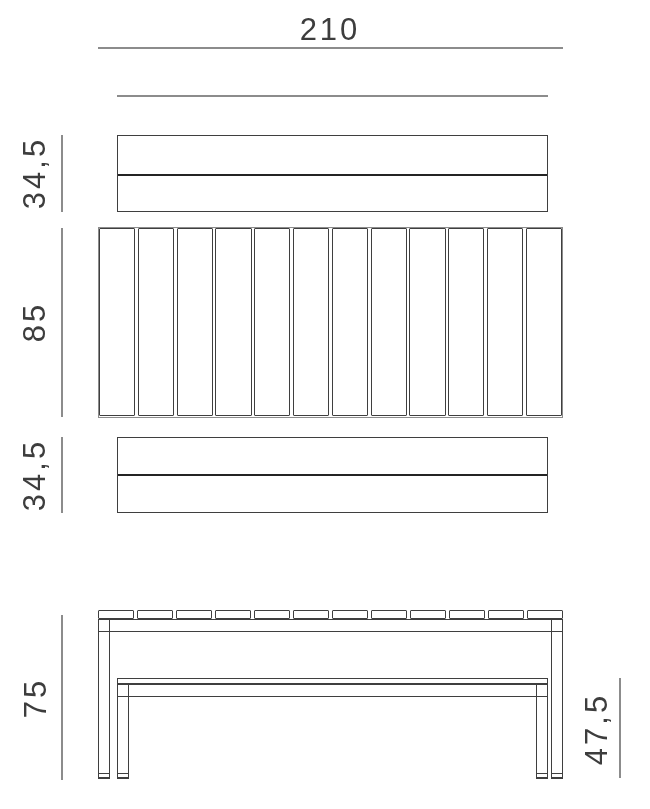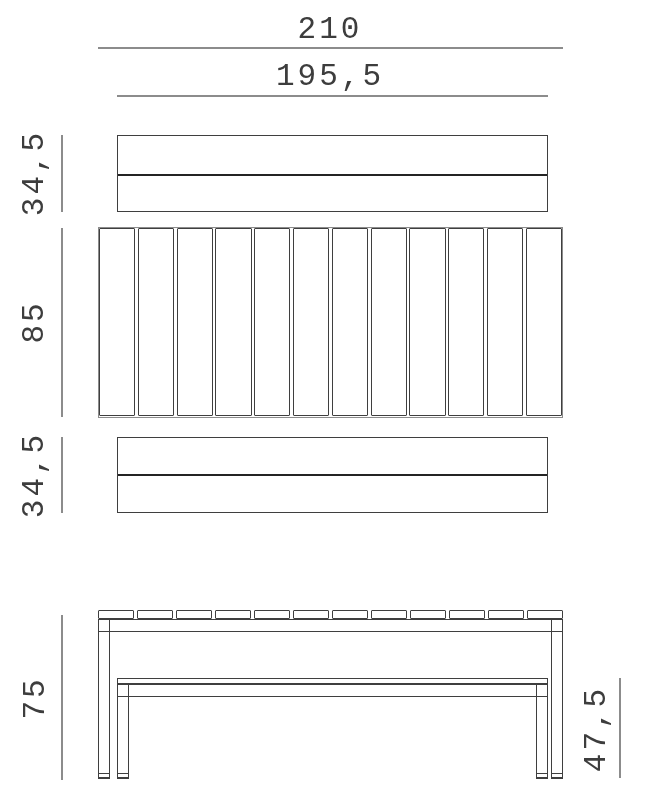--- a/index.html
+++ b/index.html
@@ -4,21 +4,21 @@
 <style>
   :root{
     --outline:#3f3f3f;
     --dim:#8c8c8c;
     --text:#3d3d3d;
     --bg:#ffffff;
   }
   html,body{margin:0;padding:0;background:var(--bg);}
   .canvas{
     position:relative;width:650px;height:809px;background:var(--bg);
-    overflow:hidden;font-family:Liberation Mono, monospace;
+    overflow:hidden;font-family:Liberation Sans, sans-serif;
   }
   .dim-label{
     position:absolute;color:var(--text);font-size:31px;font-weight:300;
     letter-spacing:3px;text-align:center;line-height:34px;height:34px;
     white-space:nowrap;
   }
   .dim-label.vert{transform:rotate(-90deg);transform-origin:center;}
   .dim-line-h{position:absolute;height:2px;background:var(--dim);}
   .dim-line-v{position:absolute;width:2px;background:var(--dim);}
 
@@ -56,21 +56,20 @@
     border:1.2px solid var(--outline);box-sizing:border-box;}
 </style>
 </head>
 <body>
 
 <div class="canvas">
 
   <div class="dim-label" style="left:230px;top:13px;width:200px;">210</div>
   <div class="dim-line-h" style="left:98px;top:47px;width:465px;"></div>
 
-  <div class="dim-label" style="left:230px;top:60px;width:200px;">195,5</div>
   <div class="dim-line-h" style="left:117px;top:95px;width:431px;"></div>
 
   <div class="dim-label vert" style="left:-35px;top:156px;width:140px;">34,5</div>
   <div class="dim-line-v" style="left:61px;top:135px;height:77px;"></div>
   <div class="bench-top" style="top:135px;height:77px;">
     <div class="divider" style="top:38px;"></div>
   </div>
 
   <div class="dim-label vert" style="left:-35px;top:305px;width:140px;">85</div>
   <div class="dim-line-v" style="left:61px;top:228px;height:189px;"></div>

